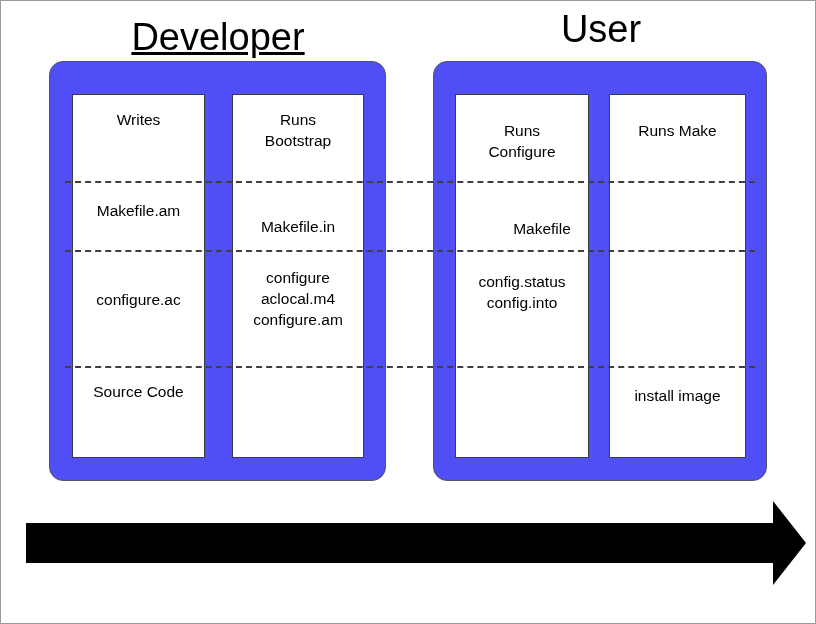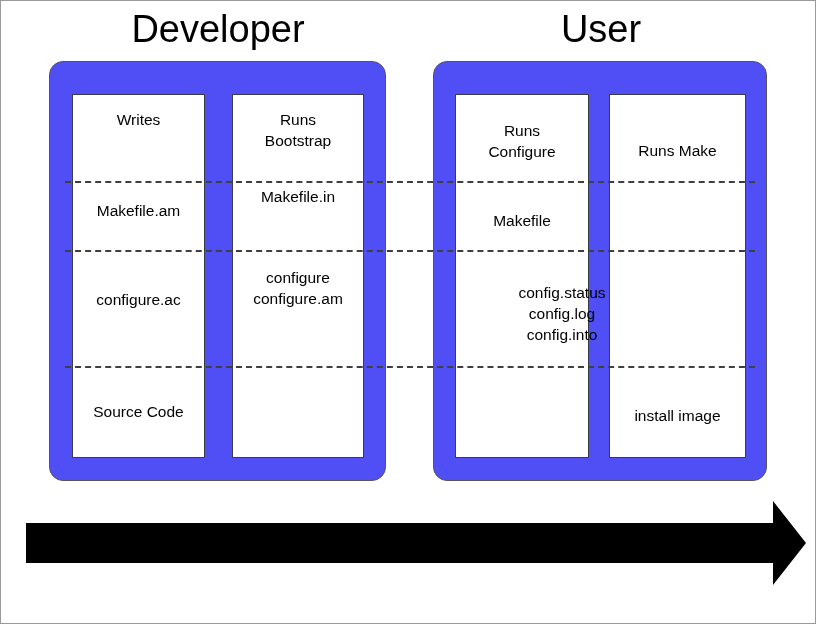--- a/index.html
+++ b/index.html
@@ -24,21 +24,21 @@
   
   .group-title {
     position: absolute;
     font-size: 38px;
     line-height: 46px;
     color: #000000;
     text-align: center;
     white-space: nowrap;
     font-weight: 400;
   }
-  #title-developer { left: 67px;  top: 5px;  width: 300px; }
+  #title-developer { left: 67px;  top: 13px;  width: 300px; text-decoration: underline; }
   #title-user      { left: 450px; top: 5px;  width: 300px; text-align: center; }
 
   
   .group-box {
     position: absolute;
     background: #4f4ff5;
     border: 1px solid #55555f;
     border-radius: 14px;
     box-sizing: border-box;
   }
@@ -77,38 +77,38 @@
     font-size: 15.5px;
     line-height: 21px;
     color: #000000;
     text-align: center;
     box-sizing: border-box;
     padding: 0 3px;
   }
 
   
   .row-0 { top: 108px; }
-  .row-1 { top: 185px; }
+  .row-1 { top: 215px; }
   .row-2 { top: 266px; }
   .row-3 { top: 383px; }
 
   .in-writes    { left: 71px;  width: 133px; }
   .in-bootstrap { left: 231px; width: 132px; }
   .in-configure { left: 454px; width: 134px; }
-  .in-make      { left: 608px; width: 137px; margin-top: 20px; }
+  .in-make      { left: 608px; width: 137px; }
 
   
   #cell-bootstrap-0  { top: 108px; }
   #cell-configure-0  { top: 119px; }
   #cell-make-0       { top: 119px; }
-  #cell-configure-1  { top: 209px; }
+  #cell-configure-1  { top: 217px; margin-left: 20px; }
   #cell-bootstrap-2  { top: 266px; }
-  #cell-configure-2  { top: 281px; margin-left: 40px; }
+  #cell-configure-2  { top: 270px; }
   #cell-make-3       { top: 384px; }
-  #cell-writes-3     { top: 400px; }
+  #cell-writes-3     { top: 380px; }
   #cell-writes-2     { top: 288px; }
   #cell-writes-1     { top: 199px; }
 
   
   #flow-arrow {
     position: absolute;
     left: 22px;
     top: 497px;
     width: 786px;
     height: 90px;
@@ -152,36 +152,36 @@
 
   <div class="cell in-bootstrap" id="cell-bootstrap-0">
     <div>Runs</div>
     <div>Bootstrap</div>
   </div>
   <div class="cell in-bootstrap row-1" id="cell-bootstrap-1">
     <div>Makefile.in</div>
   </div>
   <div class="cell in-bootstrap" id="cell-bootstrap-2">
     <div>configure</div>
+    <div>aclocal.m4</div>
     <div>configure.am</div>
   </div>
   <div class="cell in-bootstrap row-3" id="cell-bootstrap-3">
     <div></div>
   </div>
 
   <div class="cell in-configure" id="cell-configure-0">
     <div>Runs</div>
     <div>Configure</div>
   </div>
   <div class="cell in-configure" id="cell-configure-1">
     <div>Makefile</div>
   </div>
   <div class="cell in-configure" id="cell-configure-2">
     <div>config.status</div>
-    <div>config.log</div>
     <div>config.into</div>
   </div>
   <div class="cell in-configure row-3" id="cell-configure-3">
     <div></div>
   </div>
 
   <div class="cell in-make" id="cell-make-0">
     <div>Runs Make</div>
   </div>
   <div class="cell in-make row-1" id="cell-make-1">

